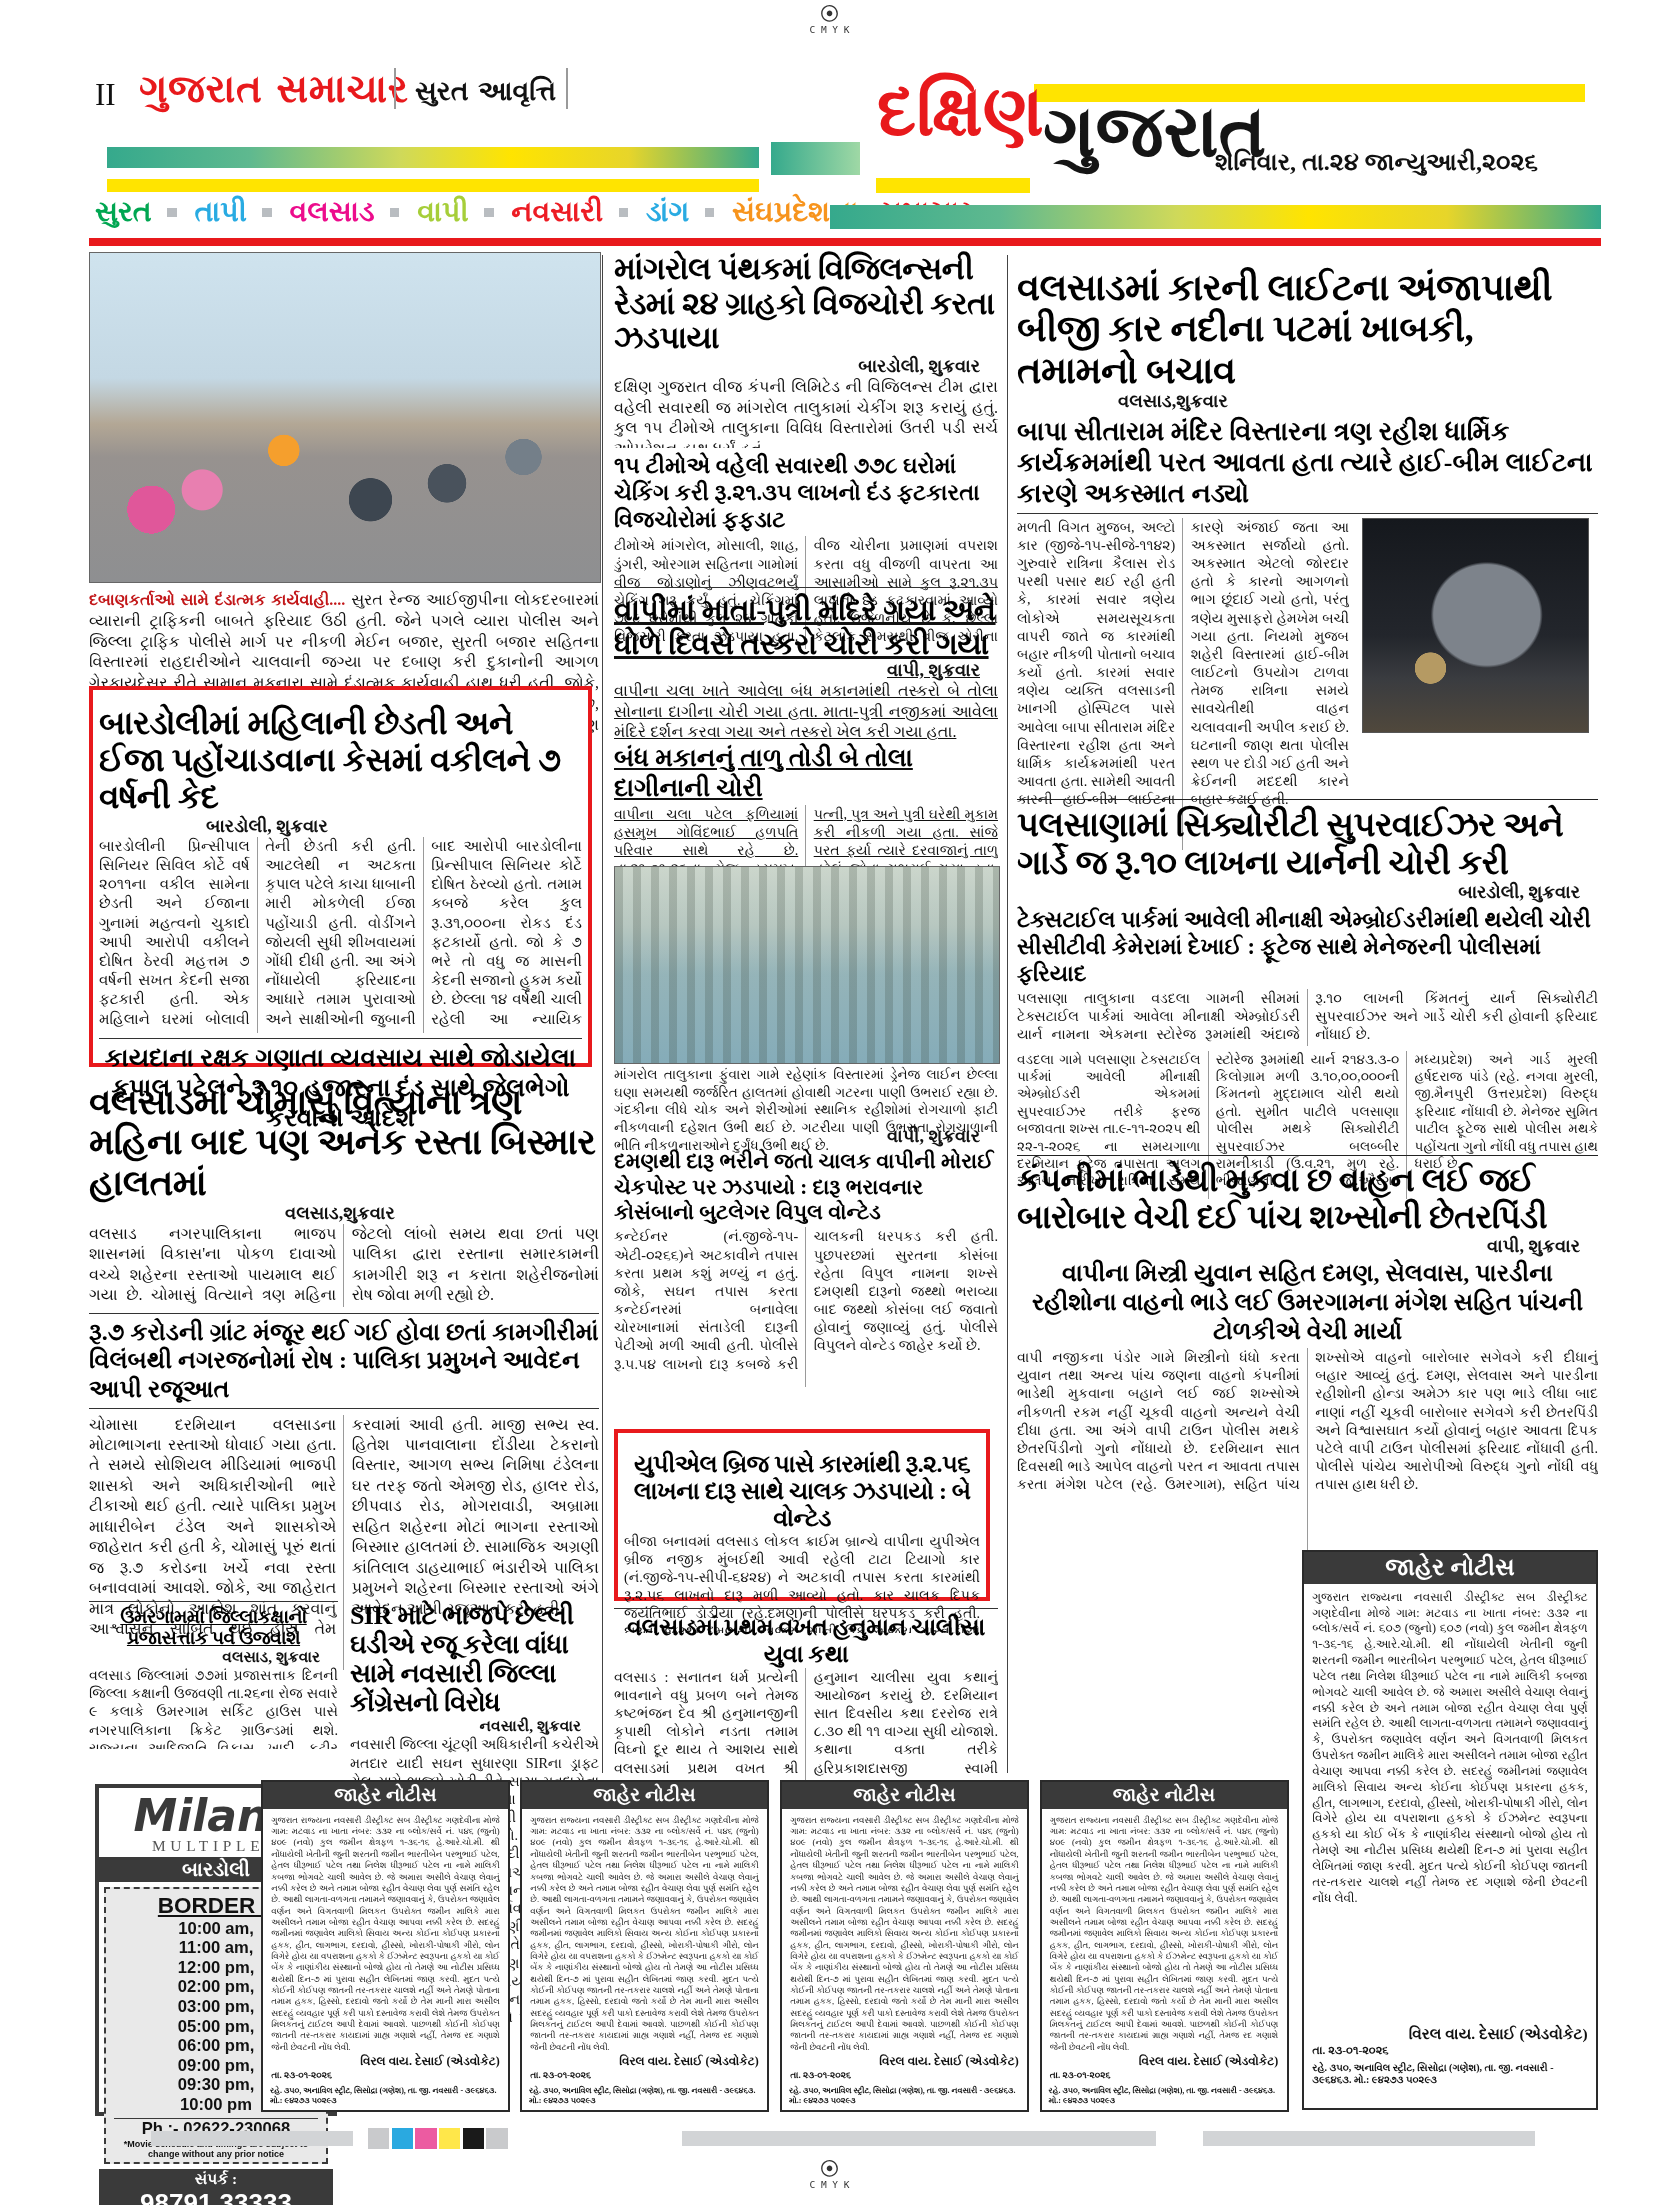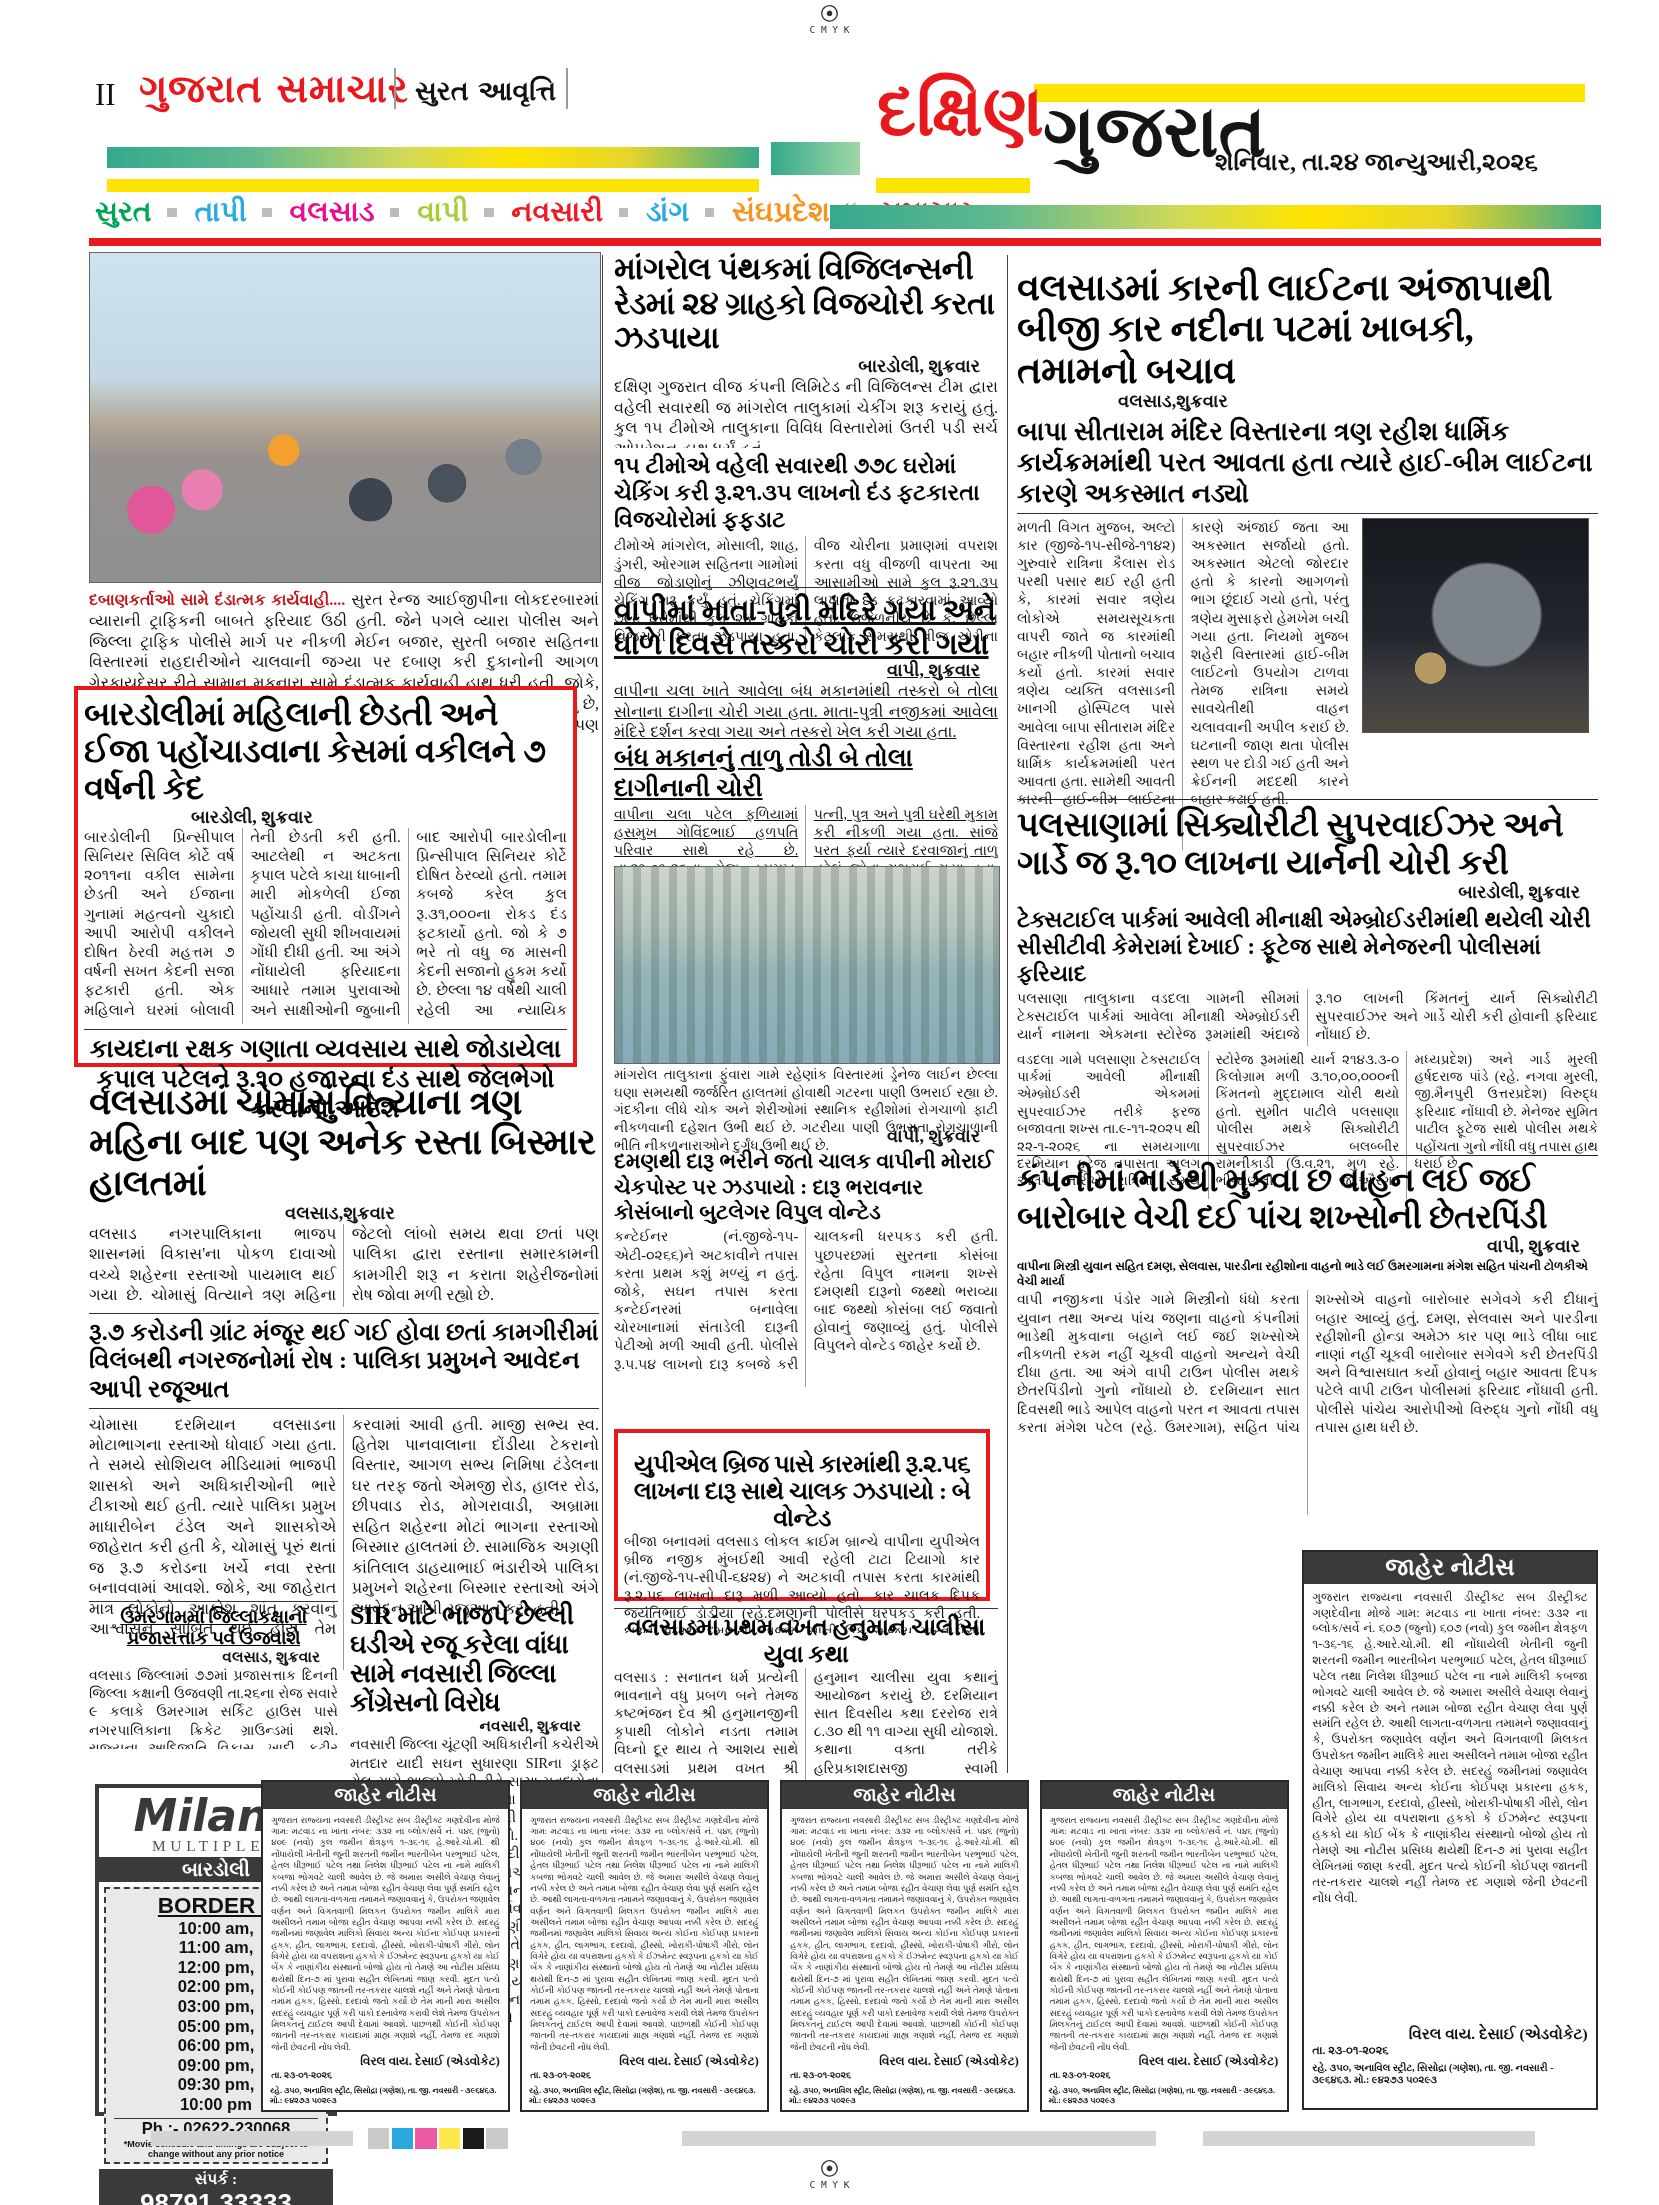--- a/index.html
+++ b/index.html
@@ -74,21 +74,21 @@
      radial-gradient(circle at 38% 60%, #f59f2d 0 15.4px, transparent 16px),
      radial-gradient(circle at 55% 75%, #3d4650 0 21.3px, transparent 22px),
      radial-gradient(circle at 70% 70%, #49525c 0 19px, transparent 19.6px),
      radial-gradient(circle at 85% 62%, #747f89 0 18px, transparent 18.4px),
      linear-gradient(180deg,#cfe3ee 0%,#c4d8e4 38%,#b3a795 52%,#97928f 62%,#8e8f91 100%);"></div>
 <div class="abs caption" style="left:89px;top:590px;width:510px;height:89px;">
   <span class="caption-lead">દબાણકર્તાઓ સામે દંડાત્મક કાર્યવાહી....</span>
   <span>સુરત રેન્જ આઈજીપીના લોકદરબારમાં વ્યારાની ટ્રાફિકની બાબતે ફરિયાદ ઉઠી હતી. જેને પગલે વ્યારા પોલીસ અને જિલ્લા ટ્રાફિક પોલીસે માર્ગ પર નીકળી મેઈન બજાર, સુરતી બજાર સહિતના વિસ્તારમાં રાહદારીઓને ચાલવાની જગ્યા પર દબાણ કરી દુકાનોની આગળ ગેરકાયદેસર રીતે સામાન મુકનારા સામે દંડાત્મક કાર્યવાહી હાથ ધરી હતી. જોકે, હાલમાં પણ નગરમાં કટપાટ સહિત હાઈવેના માર્ગે ધંધાદારીઓનું દબાણ વધી રહ્યું છે, અને ત્યાં આવતા વાહનો રીતસરના રોડ પર ઉભા રહે છે. જેથી અકસ્માતની પણ ભીતિ રહી છે. ત્યારે તે અંગે પણ કાર્યવાહી કરવાની માંગ ઉઠી છે.</span>
 </div>
 
-<div class="abs redbox" style="left:74px;top:686px;width:503px;height:381px;padding:6px 6px;box-sizing:border-box;">
+<div class="abs redbox" style="left:89px;top:686px;width:503px;height:381px;padding:15px 6px;box-sizing:border-box;">
   <div class="headline" style="font-size:33px;">બારડોલીમાં મહિલાની છેડતી અને ઈજા પહોંચાડવાના કેસમાં વકીલને ૭ વર્ષની કેદ</div>
   <div class="byline" style="text-align:left;padding-left:107px;">બારડોલી, શુક્રવાર</div>
   <div class="body cols3" style="height:196px;font-size:15px;">બારડોલીની પ્રિન્સીપાલ સિનિયર સિવિલ કોર્ટે વર્ષ ૨૦૧૧ના વકીલ સામેના છેડતી અને ઈજાના ગુનામાં મહત્વનો ચુકાદો આપી આરોપી વકીલને દોષિત ઠેરવી મહત્તમ ૭ વર્ષની સખત કેદની સજા ફટકારી હતી. એક મહિલાને ઘરમાં બોલાવી તેની છેડતી કરી હતી. આટલેથી ન અટકતા કૃપાલ પટેલે કાચા ધાબાની મારી મોકળેલી ઈજા પહોંચાડી હતી. વોડીંગને જોયલી સુધી શીખવાયમાં ગોંધી દીધી હતી. આ અંગે નોંધાયેલી ફરિયાદના આધારે તમામ પુરાવાઓ અને સાક્ષીઓની જુબાની બાદ આરોપી બારડોલીના પ્રિન્સીપાલ સિનિયર કોર્ટે દોષિત ઠેરવ્યો હતો. તમામ કબજે કરેલ કુલ રૂ.૩૧,૦૦૦ના રોકડ દંડ ફટકાર્યો હતો. જો કે ૭ ભરે તો વધુ જ માસની કેદની સજાનો હુકમ કર્યો છે. છેલ્લા ૧૪ વર્ષથી ચાલી રહેલી આ ન્યાયિક પ્રક્રિયામાં અંતે પક્ષકારોની દલીલો સાંભળી અદાલતે આખરી ચુકાદો આપ્યો હતો અને ન્યાયતંત્ર પરનો વિશ્વાસ વધુ મજબૂત બન્યો છે.</div>
   <div class="hrule" style="margin:4.7px 0;border-top:1.2px solid #333;"></div>
   <div class="subhead" style="font-size:25px;text-align:center;">કાયદાના રક્ષક ગણાતા વ્યવસાય સાથે જોડાયેલા કૃપાલ પટેલને રૂ.૧૦ હજારના દંડ સાથે જેલભેગો કરવાનો આદેશ</div>
 </div>
 
 <div class="abs" style="left:89px;top:1082px;width:510px;height:510px;">
   <div class="headline" style="font-size:36px;">વલસાડમાં ચોમાસું વિત્યાના ત્રણ મહિના બાદ પણ અનેક રસ્તા બિસ્માર હાલતમાં</div>
   <div class="byline" style="text-align:left;padding-left:196px;">વલસાડ,શુક્રવાર</div>
@@ -201,21 +201,21 @@
   <div class="subhead" style="font-size:22.5px;margin:2.4px 0;">ટેક્સટાઈલ પાર્કમાં આવેલી મીનાક્ષી એમ્બ્રોઈડરીમાંથી થયેલી ચોરી સીસીટીવી કેમેરામાં દેખાઈ : ફૂટેજ સાથે મેનેજરની પોલીસમાં ફરિયાદ</div>
   <div class="lead cols2" style="height:57px;font-size:14.2px;">પલસાણા તાલુકાના વડદલા ગામની સીમમાં ટેક્સટાઈલ પાર્કમાં આવેલા મીનાક્ષી એમ્બ્રોઈડરી યાર્ન નામના એકમના સ્ટોરેજ રૂમમાંથી અંદાજે રૂ.૧૦ લાખની કિંમતનું યાર્ન સિક્યોરીટી સુપરવાઈઝર અને ગાર્ડે ચોરી કરી હોવાની ફરિયાદ નોંધાઈ છે.</div>
   <div class="body cols3" style="height:148px;font-size:13.6px;margin-top:4.7px;">વડદલા ગામે પલસાણા ટેક્સટાઈલ પાર્કમાં આવેલી મીનાક્ષી એમ્બ્રોઈડરી એકમમાં સુપરવાઈઝર તરીકે ફરજ બજાવતા શખ્સ તા.૯-૧૧-૨૦૨૫ થી ૨૨-૧-૨૦૨૬ ના સમયગાળા દરમિયાન ફૂટેજ તપાસતા અલગ અલગ તારીખે રાત્રિના સમયે સ્ટોરેજ રૂમમાંથી યાર્ન ૨૧૪૩.૩-૦ કિલોગ્રામ મળી ૩.૧૦,૦૦,૦૦૦ની કિંમતનો મુદ્દામાલ ચોરી થયો હતો. સુમીત પાટીલે પલસાણા પોલીસ મથકે સિક્યોરીટી સુપરવાઈઝર બલબ્બીર રામનીકાડી (ઉ.વ.૨૧, મુળ રહે. ભીજાણેલી, જી.ઔરંગા, મધ્યપ્રદેશ) અને ગાર્ડ મુરલી હર્ષદરાજ પાંડે (રહે. નગવા મુરલી, જી.મૈનપુરી ઉત્તરપ્રદેશ) વિરુદ્ધ ફરિયાદ નોંધાવી છે. મેનેજર સુમિત પાટીલ ફૂટેજ સાથે પોલીસ મથકે પહોંચતા ગુનો નોંધી વધુ તપાસ હાથ ધરાઈ છે.</div>
 </div>
 
 <div class="abs hrule" style="left:1017px;top:1155px;width:581px;border-top:1.8px solid #222;"></div>
 
 <div class="abs" style="left:1017px;top:1162px;width:581px;height:379px;">
   <div class="headline" style="font-size:33px;">કંપનીમાં ભાડેથી મુકવા છ વાહન લઈ જઈ બારોબાર વેચી દઈ પાંચ શખ્સોની છેતરપિંડી</div>
   <div class="byline">વાપી, શુક્રવાર</div>
-  <div class="subhead" style="font-size:12px;margin:2.4px 0;">વાપીના મિસ્ત્રી યુવાન સહિત દમણ, સેલવાસ, પારડીના રહીશોના વાહનો ભાડે લઈ ઉમરગામના મંગેશ સહિત પાંચની ટોળકીએ વેચી માર્યા</div>
+  <div class="subhead" style="font-size:24px;margin:2.4px 0;text-align:center;">વાપીના મિસ્ત્રી યુવાન સહિત દમણ, સેલવાસ, પારડીના રહીશોના વાહનો ભાડે લઈ ઉમરગામના મંગેશ સહિત પાંચની ટોળકીએ વેચી માર્યા</div>
   <div class="body cols2" style="height:225px;font-size:14.2px;">વાપી નજીકના પંડોર ગામે મિસ્ત્રીનો ધંધો કરતા યુવાન તથા અન્ય પાંચ જણના વાહનો કંપનીમાં ભાડેથી મુકવાના બહાને લઈ જઈ શખ્સોએ નીકળતી રકમ નહીં ચૂકવી વાહનો અન્યને વેચી દીધા હતા. આ અંગે વાપી ટાઉન પોલીસ મથકે છેતરપિંડીનો ગુનો નોંધાયો છે. દરમિયાન સાત દિવસથી ભાડે આપેલ વાહનો પરત ન આવતા તપાસ કરતા મંગેશ પટેલ (રહે. ઉમરગામ), સહિત પાંચ શખ્સોએ વાહનો બારોબાર સગેવગે કરી દીધાનું બહાર આવ્યું હતું. દમણ, સેલવાસ અને પારડીના રહીશોની હોન્ડા અમેઝ કાર પણ ભાડે લીધા બાદ નાણાં નહીં ચૂકવી બારોબાર સગેવગે કરી છેતરપિંડી અને વિશ્વાસઘાત કર્યો હોવાનું બહાર આવતા દિપક પટેલે વાપી ટાઉન પોલીસમાં ફરિયાદ નોંધાવી હતી. પોલીસે પાંચેય આરોપીઓ વિરુદ્ધ ગુનો નોંધી વધુ તપાસ હાથ ધરી છે.</div>
 </div>
 
 <div class="abs noticebox" style="left:1302px;top:1550px;width:296px;height:560px;box-sizing:border-box;">
   <div class="notice-head">જાહેર નોટીસ</div>
   <div class="notice-body" style="height:433px;font-size:12px;">ગુજરાત રાજ્યના નવસારી ડીસ્ટ્રીક્ટ સબ ડીસ્ટ્રીક્ટ ગણદેવીના મોજે ગામ: મટવાડ ના ખાતા નંબર: ૩૩૨ ના બ્લોક/સર્વે નં. ૬૦૭ (જુનો) ૬૦૭ (નવો) કુલ જમીન ક્ષેત્રફળ ૧-૩૬-૧૬ હે.આરે.ચો.મી. થી નોંધાયેલી ખેતીની જુની શરતની જમીન ભારતીબેન પરભુભાઈ પટેલ, હેતલ ધીરૂભાઈ પટેલ તથા નિલેશ ધીરૂભાઈ પટેલ ના નામે માલિકી કબજા ભોગવટે ચાલી આવેલ છે. જે અમારા અસીલે વેચાણ લેવાનું નક્કી કરેલ છે અને તમામ બોજા રહીત વેચાણ લેવા પુર્ણ સમંતિ રહેલ છે. આથી લાગતા-વળગતા તમામને જણાવવાનું કે, ઉપરોક્ત જણાવેલ વર્ણન અને વિગતવાળી મિલકત ઉપરોક્ત જમીન માલિકે મારા અસીલને તમામ બોજા રહીત વેચાણ આપવા નક્કી કરેલ છે. સદરહું જમીનમાં જણાવેલ માલિકો સિવાય અન્ય કોઈના કોઈપણ પ્રકારના હકક, હીત, લાગભાગ, દરદાવો, હીસ્સો, ખોરાકી-પોષાકી ગીરો, લોન વિગેરે હોય યા વપરાશના હકકો કે ઈઝમેન્ટ સ્વરૂપના હકકો યા કોઈ બેંક કે નાણાંકીય સંસ્થાનો બોજો હોય તો તેમણે આ નોટીસ પ્રસિધ્ધ થયેથી દિન-૭ માં પુરાવા સહીત લેખિતમાં જાણ કરવી. મુદત પત્યે કોઈની કોઈપણ જાતની તર-તકરાર ચાલશે નહીં તેમજ રદ ગણાશે જેની છેવટની નોંધ લેવી.</div>
   <div class="notice-sign">વિરલ વાય. દેસાઈ (એડવોકેટ)</div>
   <div class="notice-foot">
     <span>તા. ૨૩-૦૧-૨૦૨૬</span>
   </div>

